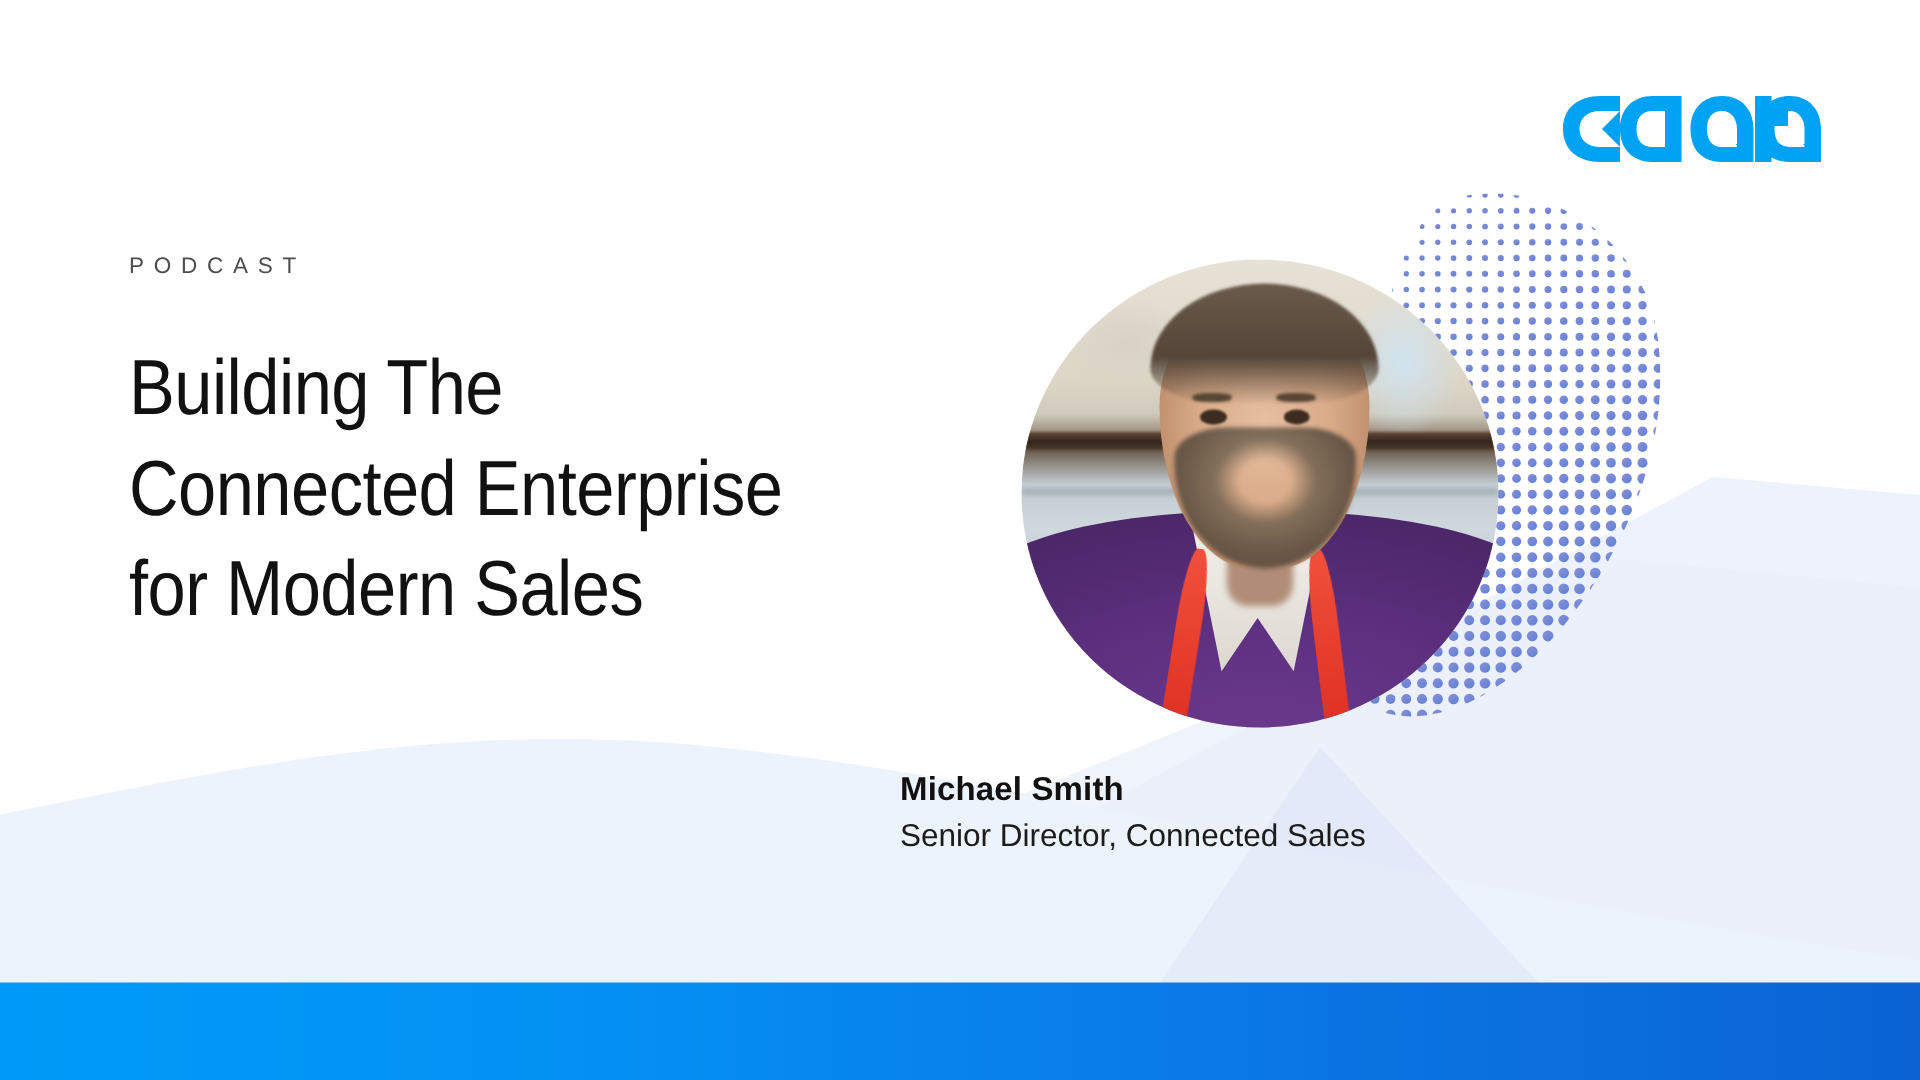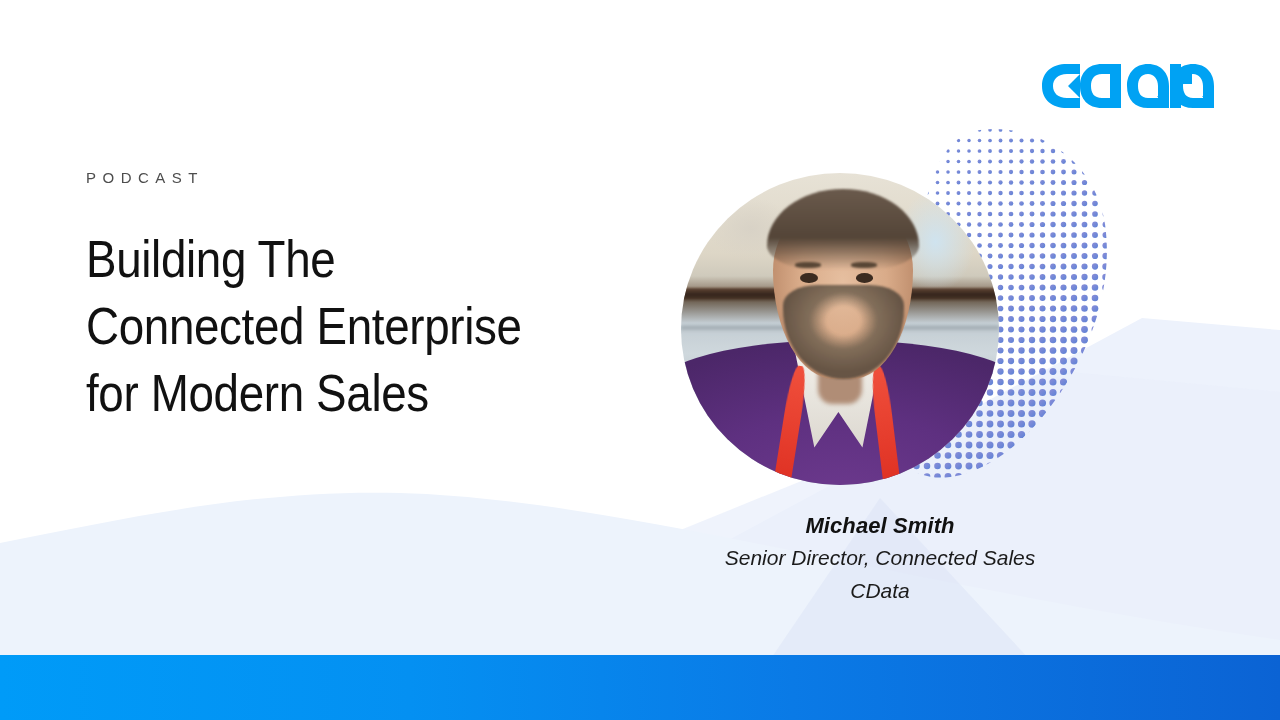--- a/index.html
+++ b/index.html
@@ -180,22 +180,20 @@
     width:250px; height:360px;
     pointer-events:none;
   }
   .dots svg { display:block; width:100%; height:100%; }
 
   
   .speaker {
     position:absolute;
     left:600px; top:510px;
     width:560px;
-    text-align:center;
-    font-style:italic;
   }
   .sp-name {
     font-size:22px; font-weight:700; color:#111;
     line-height:31px; letter-spacing:0.1px;
   }
   .sp-role {
     font-size:21px; font-weight:400; color:#1b1b1b;
     line-height:33px;
   }
   .sp-org {
@@ -1133,18 +1131,17 @@
         <div class="brow r"></div>
         <div class="eye l"></div>
         <div class="eye r"></div>
       </div>
     </div>
   </div>
 
   <div class="speaker">
     <div class="sp-name">Michael Smith</div>
     <div class="sp-role">Senior Director, Connected Sales</div>
-    <div class="sp-org">CData</div>
   </div>
 
   <div class="bottom-bar"></div>
 
 </div>
 
 </body></html>

